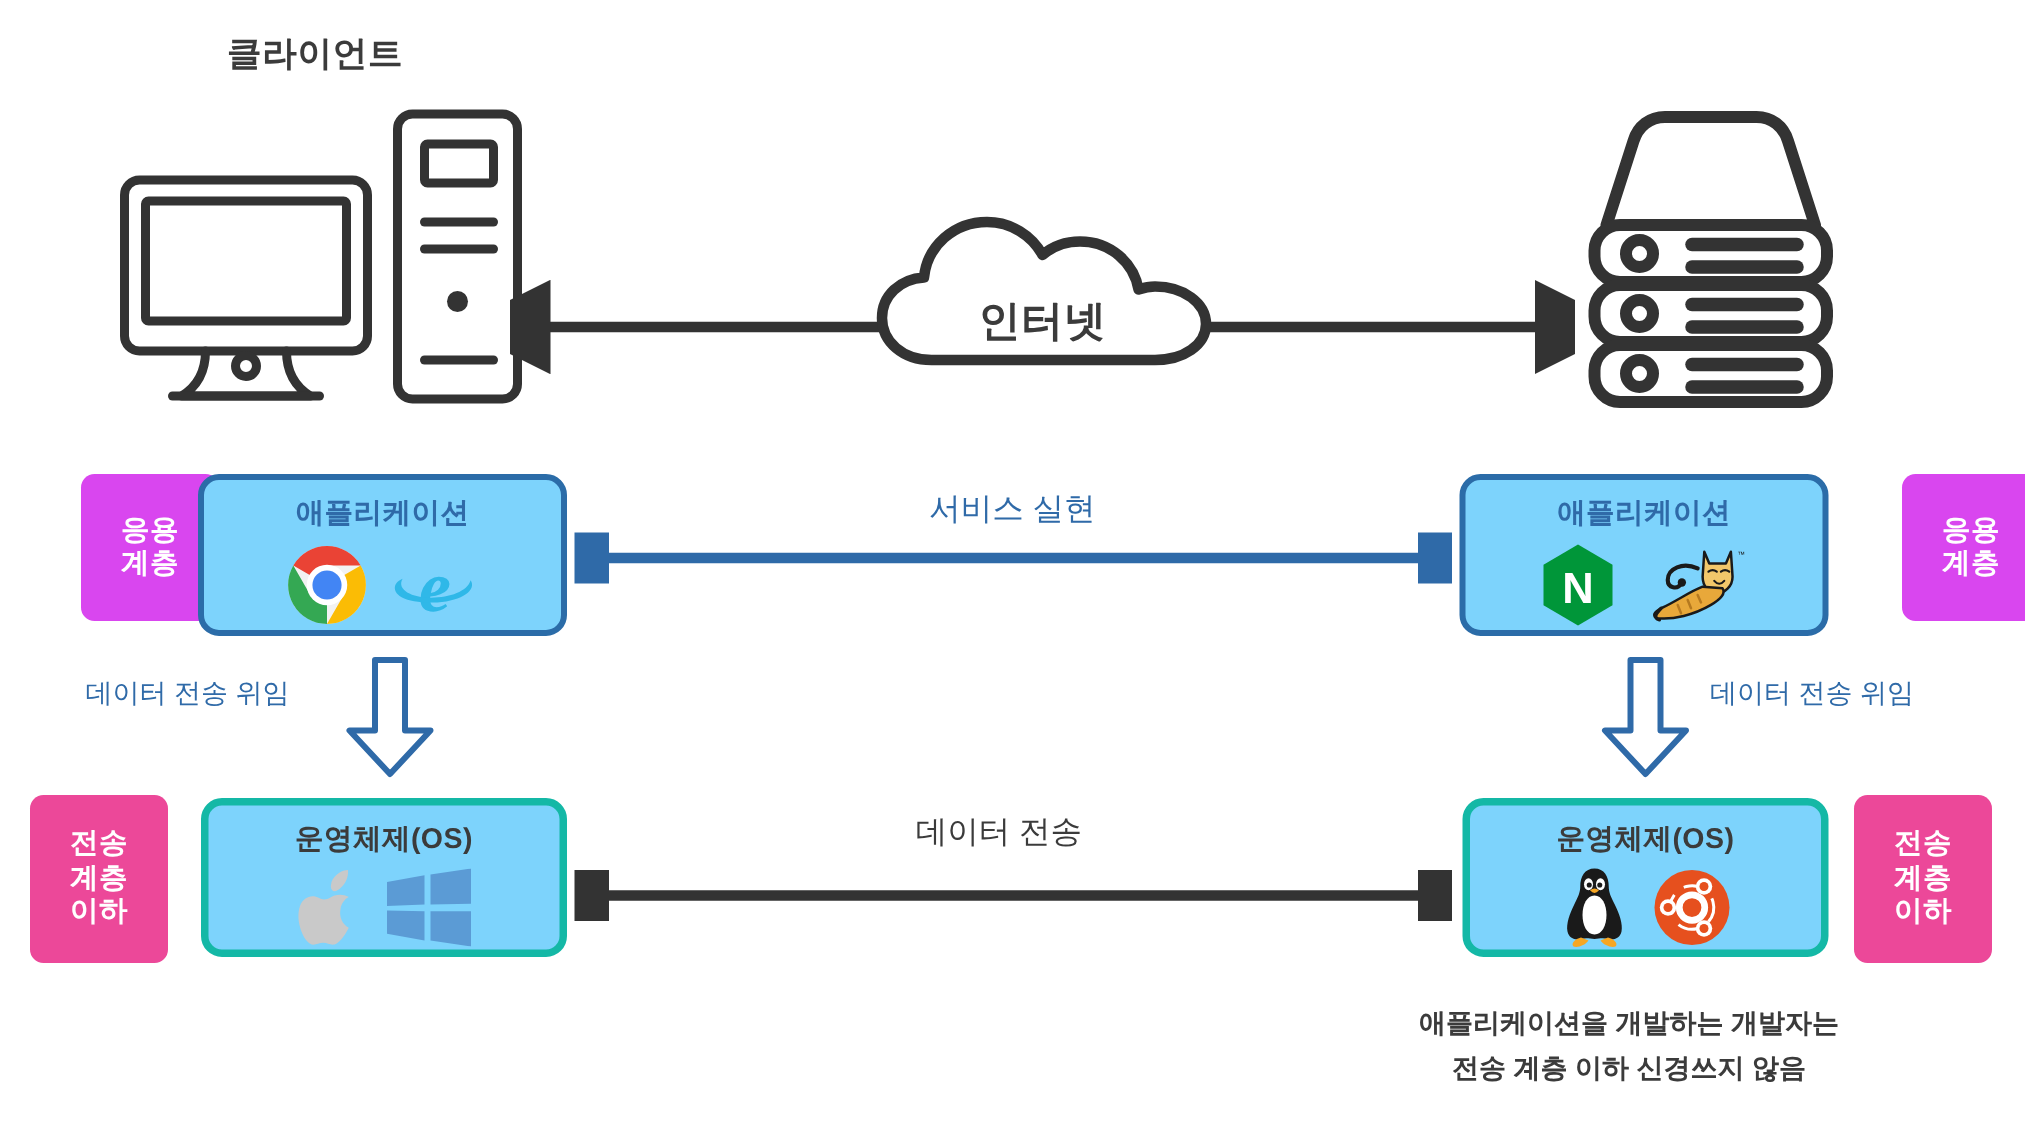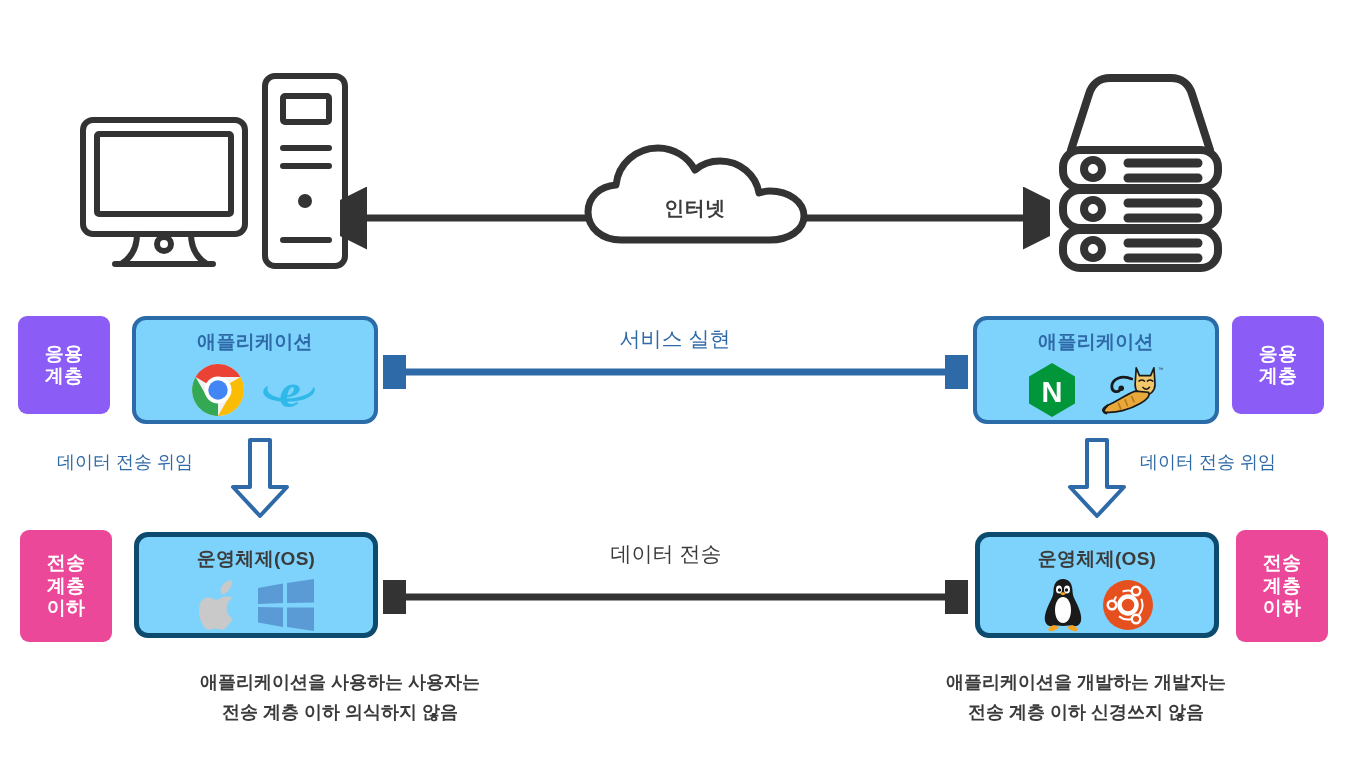--- a/index.html
+++ b/index.html
@@ -36,36 +36,36 @@
     justify-content: center;
     text-align: center;
     border-radius: 9px;
     color: #ffffff;
     font-weight: 700;
     font-size: 19px;
     line-height: 1.18;
     white-space: pre-line;
     letter-spacing: 0.3px;
   }
-  .badge-blue { background: #8b5cf6; }
+  .badge-blue { background: #d946ef; margin-left: 36px; }
   .badge-dark { background: #ec4899; }
 
   
   .layer-box {
     background: #7dd3fc;
     border-radius: 14px;
     display: flex;
     flex-direction: column;
     align-items: center;
     justify-content: flex-start;
     box-sizing: border-box;
     padding-top: 9px;
   }
   .box-blue { border: 4px solid #2b6ca8; }
-  .box-dark { border: 5px solid #0c4a6e; text-align: center; }
+  .box-dark { border: 5px solid #14b8a6; text-align: center; }
   .box-title {
     font-size: 19px;
     font-weight: 700;
     letter-spacing: 0.3px;
     white-space: nowrap;
   }
   .title-blue { color: #2f6aa8; }
   .title-dark { color: #3b3b3b; }
   .logo-row {
     display: flex;
@@ -94,20 +94,21 @@
     text-align: center;
     line-height: 1.65;
     white-space: pre-line;
   }
 </style>
 </head>
 <body>
 
 <div id="canvas">
 
+  <div class="abs topo-label" style="left:60px; top:20px; width:300px;">클라이언트</div>
 
 
   <svg class="abs" style="left:75px; top:68px;" width="275" height="205" viewBox="0 0 275 205">
     <g fill="none" stroke="#333333" stroke-width="6" stroke-linecap="round" stroke-linejoin="round">
 
       <rect x="8" y="52" width="162" height="114" rx="10"></rect>
 
       <rect x="22" y="66" width="134" height="80" rx="2"></rect>
 
       <path d="M62 166 C62 180 56 190 46 196 L132 196 C122 190 116 180 116 166"></path>
@@ -160,21 +161,21 @@
              C248 57 260 46 276 45
              C278 24 296 8 318 8
              C334 8 348 17 355 30
              C362 24 371 21 380 21
              C400 21 416 35 419 53
              C422 52 426 51 430 51
              C449 51 464 62 464 76
              C464 90 449 100 430 100
              Z" fill="#ffffff" stroke="#333333" stroke-width="7" stroke-linejoin="round"></path>
   </svg>
-  <div class="abs topo-label" style="left:620px; top:195px; width:150px; font-size:20px;">인터넷</div>
+  <div class="abs topo-label" style="left:620px; top:195px; width:150px; font-size:28px;">인터넷</div>
 
   <div class="abs badge badge-blue" style="left:18px; top:316px; width:92px; height:98px;">응용
 계층</div>
 
   <div class="abs layer-box box-blue" style="left:132px; top:316px; width:246px; height:108px;">
     <div class="box-title title-blue">애플리케이션</div>
     <div class="logo-row">
 
       <svg width="54" height="54" viewBox="0 0 100 100">
         <circle cx="50" cy="50" r="48" fill="#f2f2f2"></circle>
@@ -314,19 +315,17 @@
       <marker id="darkArrow2L" markerWidth="10" markerHeight="10" refX="9" refY="5" orient="auto">
         <path d="M10,0 L10,10 L0,5 z" fill="#333333"></path>
       </marker>
       <marker id="darkArrow2R" markerWidth="10" markerHeight="10" refX="1" refY="5" orient="auto">
         <path d="M0,0 L0,10 L10,5 z" fill="#333333"></path>
       </marker>
     </defs>
     <line x1="16" y1="17" x2="569" y2="17" stroke="#333333" stroke-width="7" marker-start="url(#darkArrow2L)" marker-end="url(#darkArrow2R)"></line>
   </svg>
 
-  <div class="abs caption" style="left:60px; top:668px; width:560px;">애플리케이션을 사용하는 사용자는
-전송 계층 이하 의식하지 않음</div>
 
   <div class="abs caption" style="left:886px; top:668px; width:400px;">애플리케이션을 개발하는 개발자는
 전송 계층 이하 신경쓰지 않음</div>
 
 </div>
 
 </body></html>

